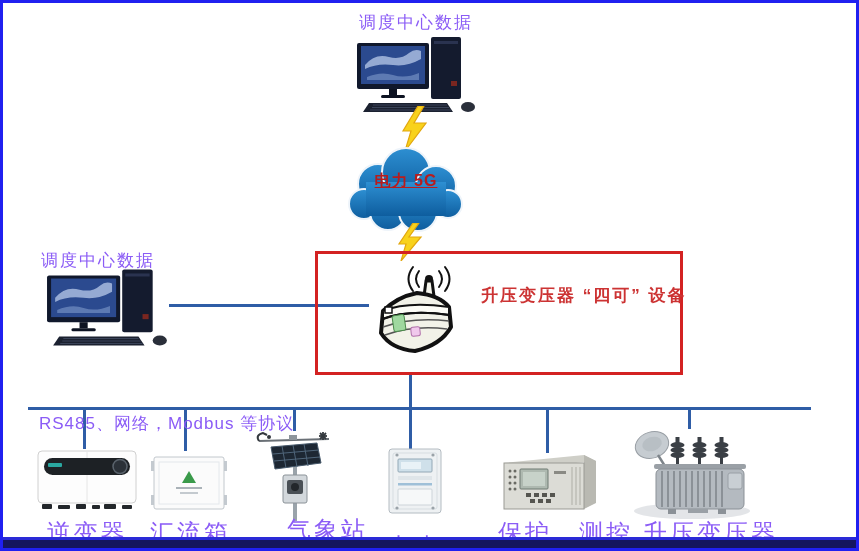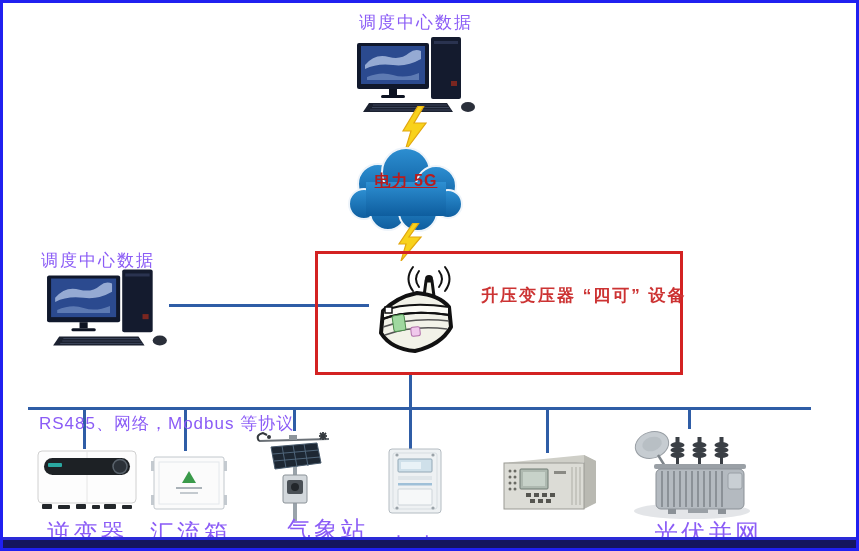--- a/index.html
+++ b/index.html
@@ -240,20 +240,21 @@
       <rect x="28" y="42" width="5" height="4"></rect>
         <rect x="36" y="42" width="5" height="4"></rect>
       <rect x="44" y="42" width="5" height="4"></rect>
         <rect x="52" y="42" width="5" height="4"></rect>
       <rect x="32" y="48" width="5" height="4"></rect>
         <rect x="40" y="48" width="5" height="4"></rect>
         <rect x="48" y="48" width="5" height="4"></rect>
     </g>
     <rect x="56" y="20" width="12" height="3" fill="#8a8a84"></rect>
   </svg>
+  <div class="abs lbl dev-lbl" style="left:495px;top:514px;width:100px;">保护、测控</div>
 
   <svg class="abs" style="left:625px;top:424px;" width="140" height="94" viewBox="0 0 140 94">
     <ellipse cx="64" cy="84" rx="58" ry="8" fill="#dcdfe2" opacity="0.8"></ellipse>
     <ellipse cx="24" cy="18" rx="17" ry="13" fill="#c6ccd1" stroke="#989ea4" transform="rotate(-18 24 18)"></ellipse>
     <ellipse cx="24" cy="17" rx="10" ry="7" fill="#b2b9bf" transform="rotate(-18 24 17)" opacity="0.7"></ellipse>
     <line x1="30" y1="28" x2="40" y2="44" stroke="#7d848a" stroke-width="2.5"></line>
     <g fill="#3a3f45">
       <rect x="48" y="26" width="3" height="14"></rect>
         <rect x="70" y="26" width="3" height="14"></rect>
         <rect x="92" y="26" width="3" height="14"></rect>
@@ -283,16 +284,16 @@
         <line x1="76" y1="44" x2="76" y2="80"></line>
         <line x1="82" y1="44" x2="82" y2="80"></line>
       <line x1="88" y1="44" x2="88" y2="80"></line>
         <line x1="94" y1="44" x2="94" y2="80"></line>
     </g>
     <rect x="100" y="46" width="14" height="16" rx="2" fill="#c9cfd4" stroke="#9aa0a6"></rect>
     <rect x="40" y="82" width="8" height="5" fill="#8b9197"></rect>
       <rect x="90" y="82" width="8" height="5" fill="#8b9197"></rect>
     <rect x="60" y="82" width="20" height="4" fill="#9aa0a6"></rect>
   </svg>
-  <div class="abs lbl dev-lbl" style="left:640px;top:514px;width:130px;">光伏并网</div>
+  <div class="abs lbl dev-lbl" style="left:640px;top:514px;width:130px;">升压变压器</div>
 
   <div class="abs bottom-bar"></div>
 </div>
 
 </body></html>

